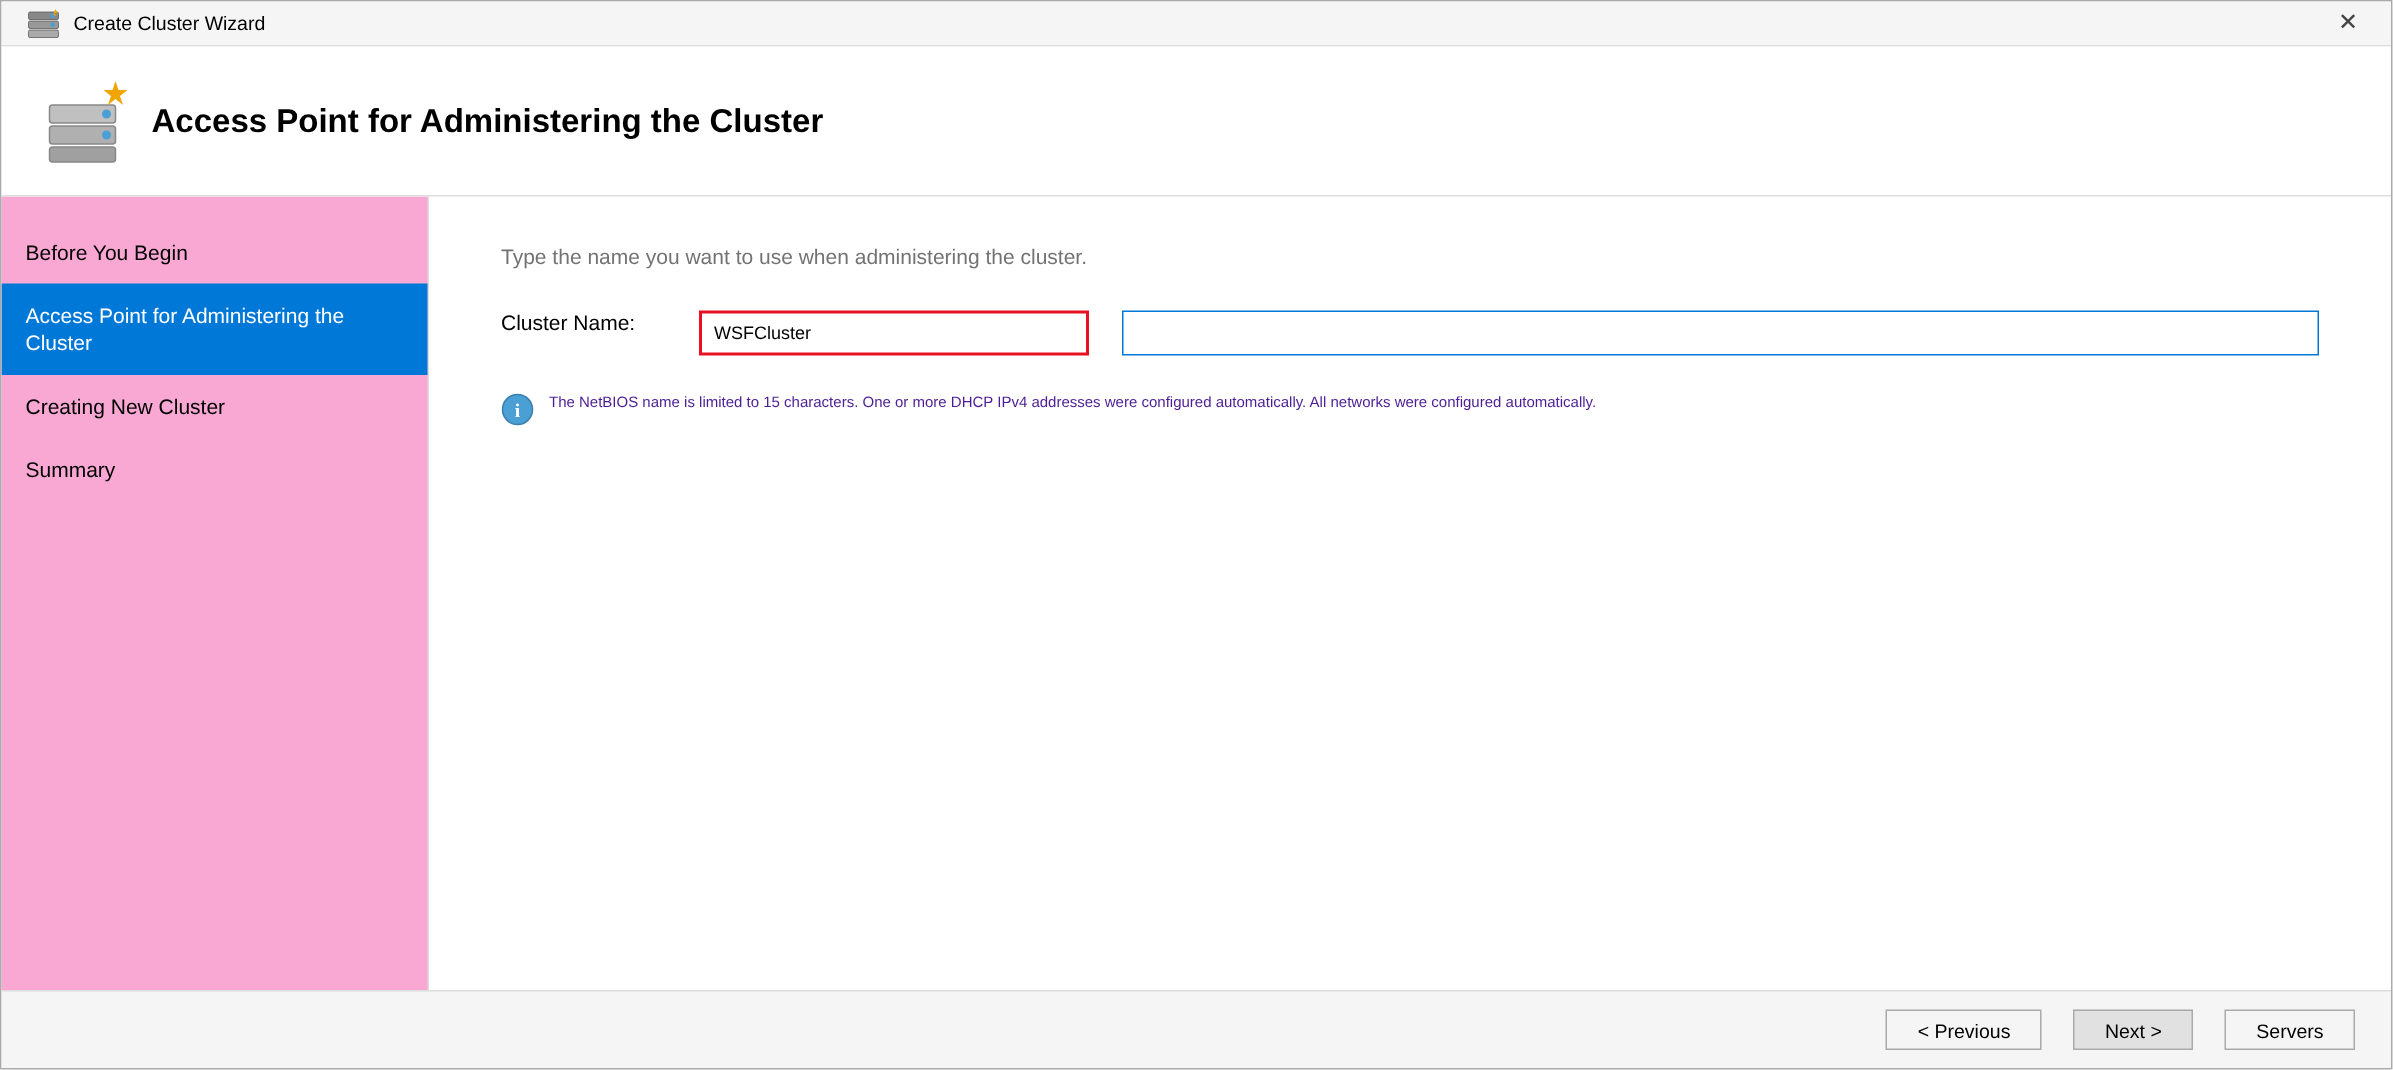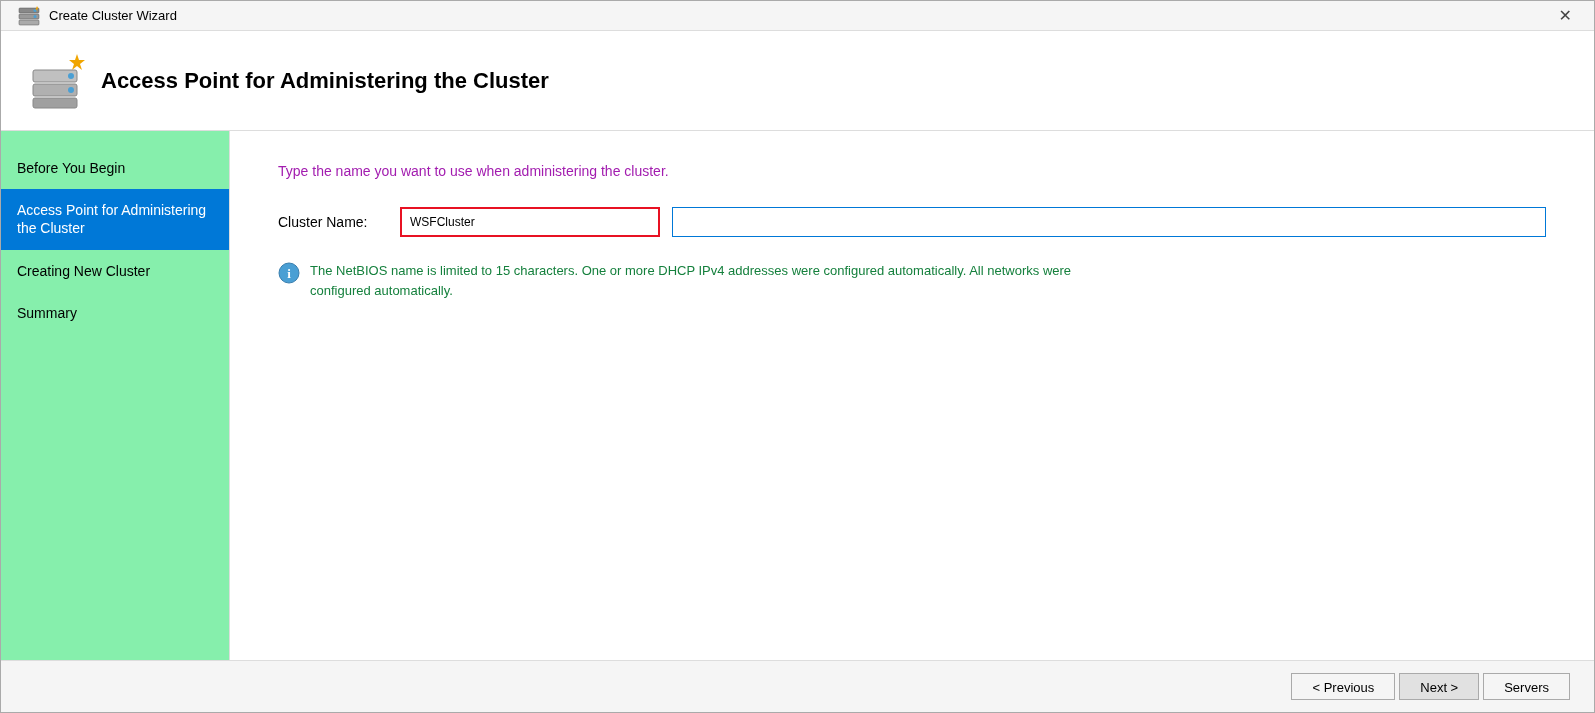--- a/index.html
+++ b/index.html
@@ -66,22 +66,22 @@
       font-size: 22px;
       font-weight: bold;
       color: #000;
     }
     .main-content {
       display: flex;
       flex: 1;
       overflow: hidden;
     }
     .sidebar {
-      width: 229px;
-      background: #86efac;
+      width: 285px;
+      background: #f9a8d4;
       border-right: 1px solid #ddd;
       padding: 16px 0;
     }
     .sidebar-item {
       padding: 12px 16px;
       font-size: 14px;
       color: #000;
       cursor: pointer;
       line-height: 1.3;
     }
@@ -90,28 +90,27 @@
       color: #fff;
     }
     .content-area {
       flex: 1;
       background: #fff;
       padding: 32px 48px;
       overflow-y: auto;
     }
     .content-description {
       font-size: 14px;
-      color: #a21caf;
+      color: #737373;
       margin-bottom: 28px;
     }
     .form-row {
       display: flex;
-      align-items: center;
       margin-bottom: 24px;
-      gap: 12px;
+      gap: 22px;
     }
     .form-label {
       font-size: 14px;
       color: #000;
       white-space: nowrap;
       min-width: 110px;
     }
     .cluster-name-input {
       border: 2px solid #e81123;
       padding: 6px 8px;
@@ -135,31 +134,31 @@
       margin-top: 16px;
       max-width: 820px;
     }
     .info-icon {
       width: 22px;
       height: 22px;
       flex-shrink: 0;
       margin-top: 1px;
     }
     .info-text {
-      font-size: 13px;
-      color: #15803d;
+      font-size: 10px;
+      color: #4c1d95;
       line-height: 1.5;
     }
     .footer {
       background: #f5f5f5;
       border-top: 1px solid #ddd;
       padding: 12px 24px;
       display: flex;
       justify-content: flex-end;
-      gap: 4px;
+      gap: 21px;
       height: 52px;
     }
     .footer-btn {
       padding: 6px 20px;
       font-size: 13px;
       cursor: pointer;
       border: 1px solid #aaa;
       background: #f5f5f5;
       color: #000;
     }

